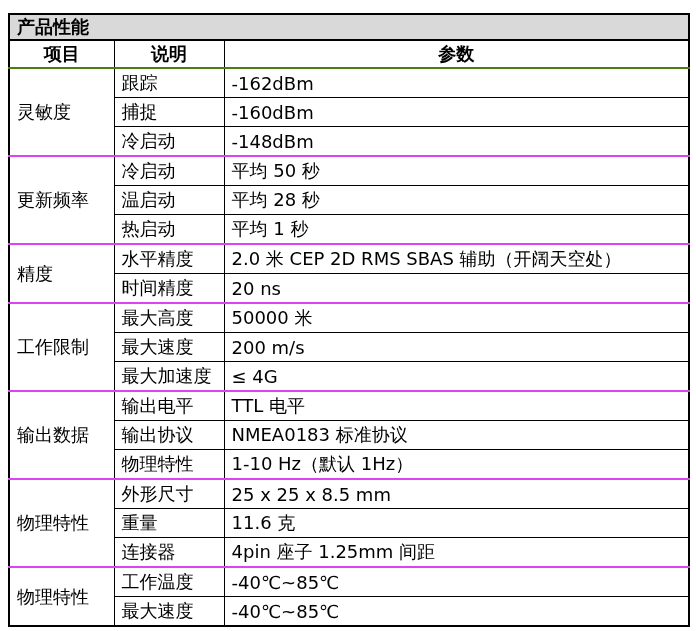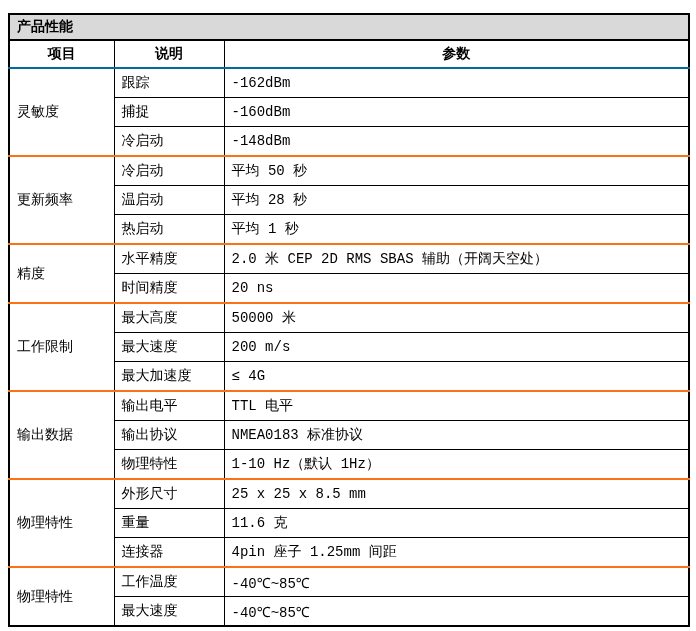--- a/index.html
+++ b/index.html
@@ -18,43 +18,42 @@
     width: 680px;
   }
   table.spec {
     border-collapse: collapse;
     width: 680px;
     table-layout: fixed;
     border: 2px solid #000;
   }
   table.spec td {
     border: 1px solid #000;
-    font-size: 14px;
+    font-size: 18px;
     padding: 0 7px;
     height: 28px;
     vertical-align: middle;
     text-align: left;
     overflow: hidden;
     white-space: nowrap;
-    font-family: Liberation Mono, monospace;
   }
   tr.title-row td {
     background: #d9d9d9;
     font-weight: bold;
     height: 24px;
     border-bottom: 2px solid #000;
   }
   tr.header-row td {
     font-weight: bold;
     text-align: center;
     height: 26px;
-    border-bottom: 2px solid #0369a1;
+    border-bottom: 2px solid #4d7c0f;
   }
   tr.gstart td {
-    border-top: 2px solid #f97316;
+    border-top: 2px solid #d946ef;
     margin-top: 8px;
   }
   td.item-cell {
     font-weight: normal;
   }
 </style>
 </head>
 <body>
 
 <div class="sheet">

